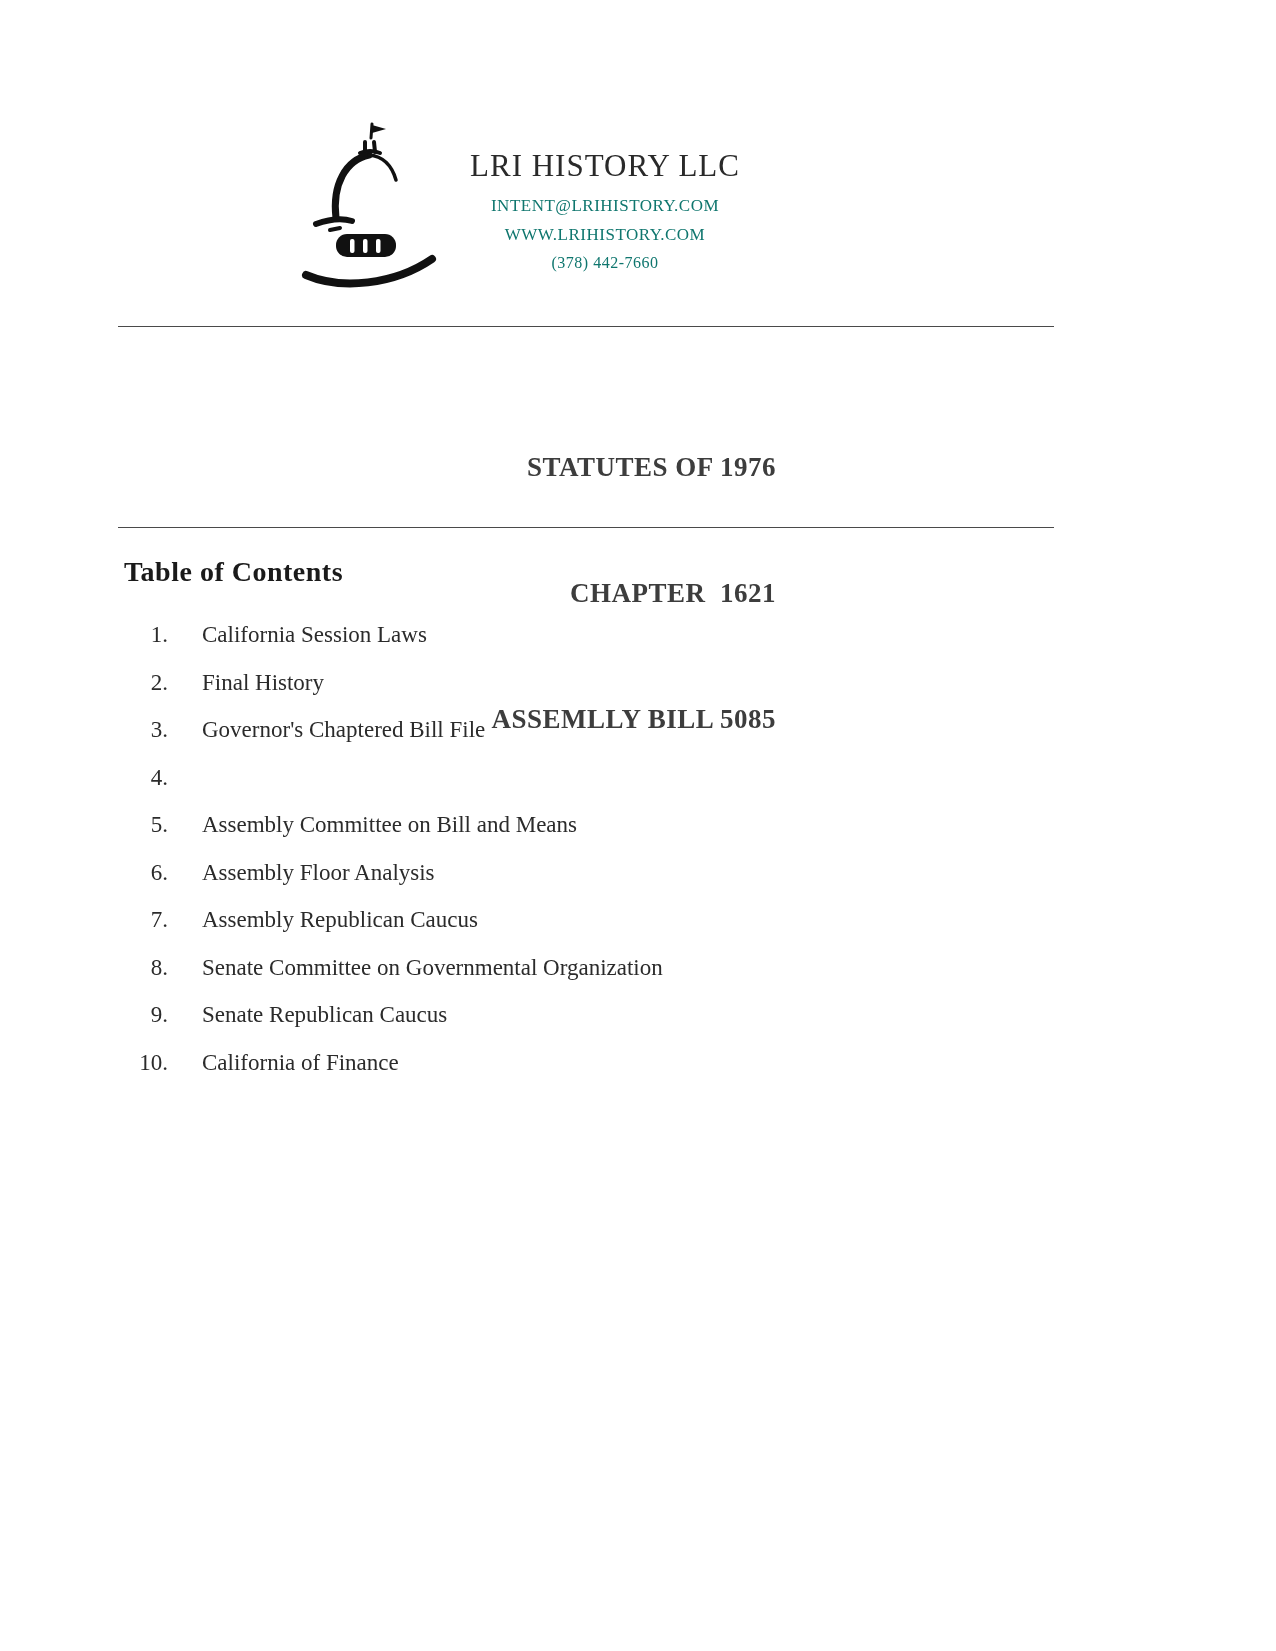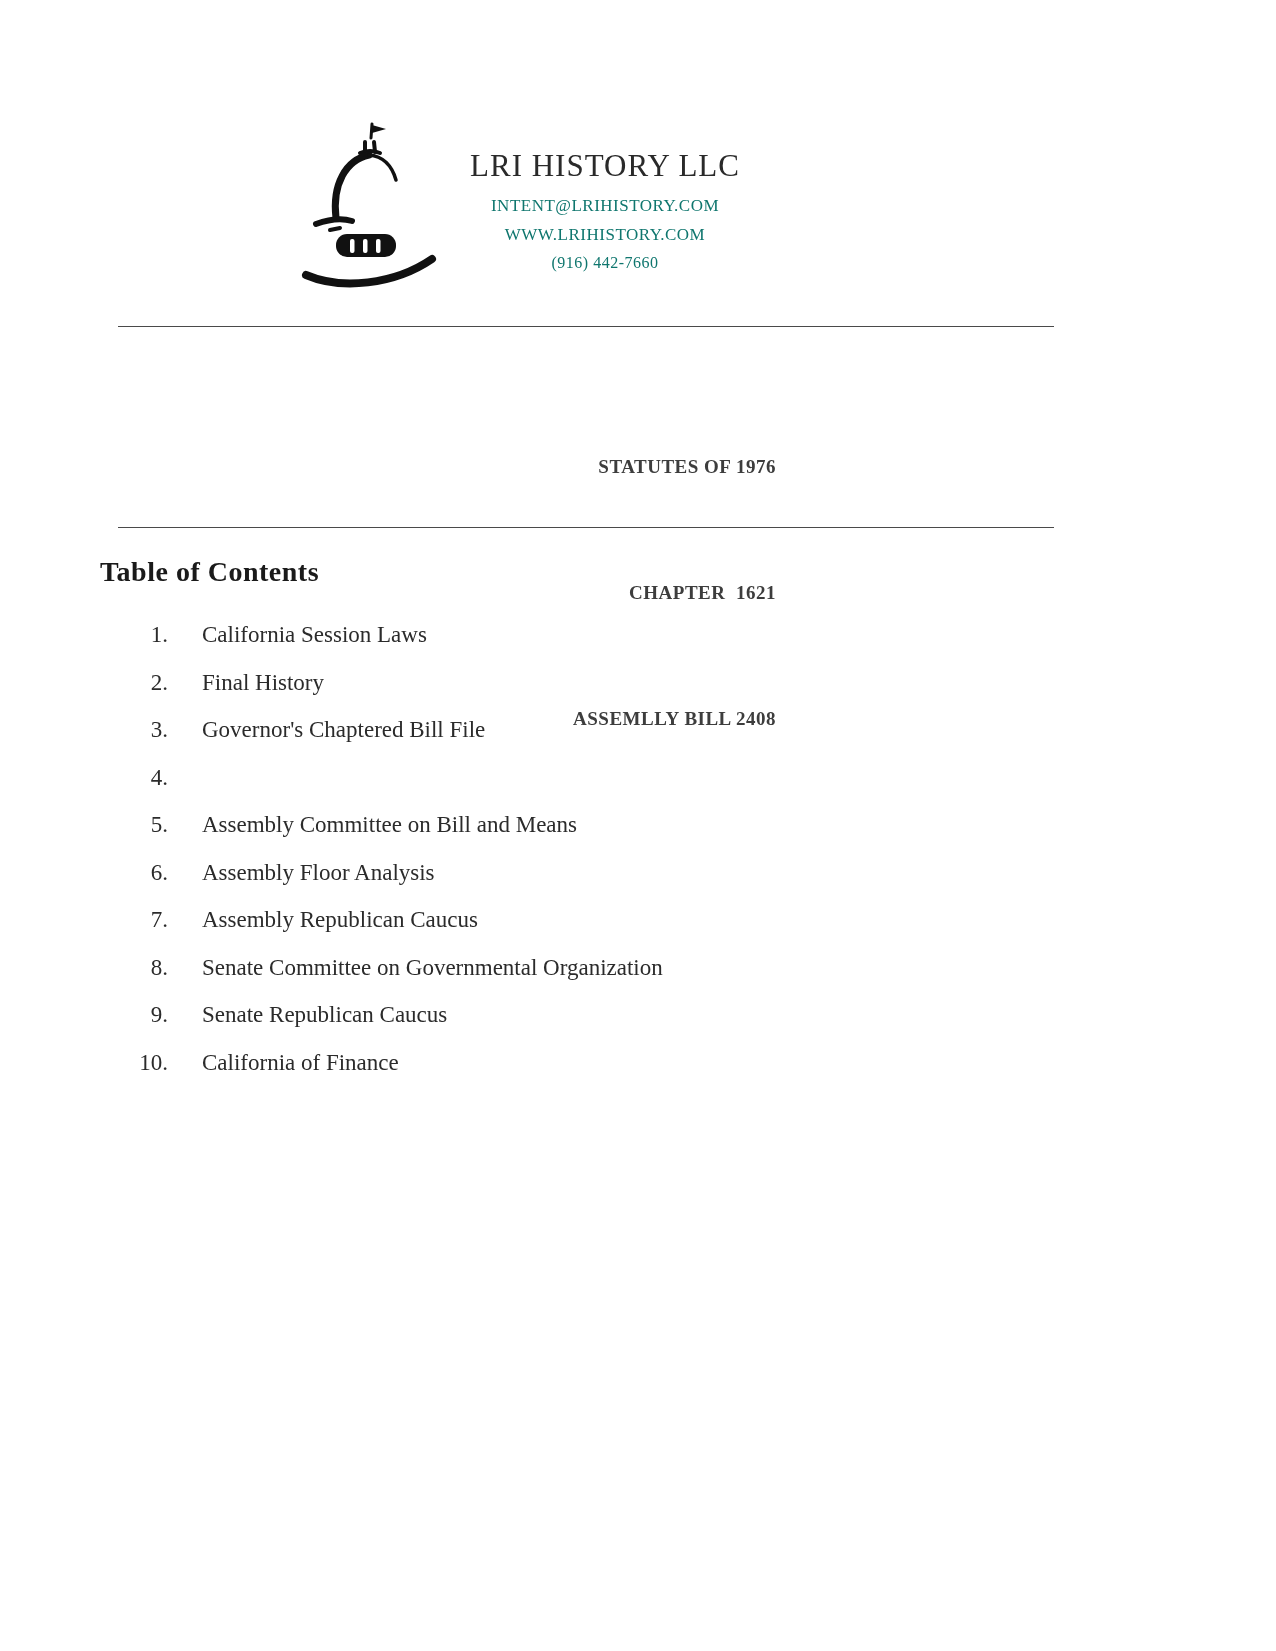--- a/index.html
+++ b/index.html
@@ -61,31 +61,31 @@
   .rule.top { top: 326px; }
   .rule.mid { top: 527px; }
 
   
   .statutes {
     position: absolute;
     right: 280px;
     top: 362px;
     text-align: right;
     font-weight: bold;
-    font-size: 19px;
+    font-size: 27px;
     line-height: 42px;
     color: #3d3d3d;
     letter-spacing: 0.5px;
     white-space: pre;
   }
 
   
   .toc-title {
     position: absolute;
-    left: 100px;
+    left: 124px;
     top: 556px;
     font-weight: bold;
     font-size: 28px;
     color: #1a1a1a;
     letter-spacing: 0.5px;
   }
   .toc-list {
     position: absolute;
     left: 116px;
     top: 622px;
@@ -134,30 +134,30 @@
       <rect x="80" y="117" width="4.5" height="14" rx="2" fill="#fff"></rect>
 
       <path d="M10 153 C 45 168, 98 163, 136 137" stroke="#111" stroke-width="8" stroke-linecap="round"></path>
     </svg>
   </div>
 
   <div class="header-text">
     <div class="company-name">LRI HISTORY LLC</div>
     <div class="contact-line">INTENT@LRIHISTORY.COM</div>
     <div class="contact-line">WWW.LRIHISTORY.COM</div>
-    <div class="contact-line phone">(916) 442-7660</div>
+    <div class="contact-line phone">(378) 442-7660</div>
   </div>
 
   <div class="rule top"></div>
   <div class="rule mid"></div>
 
   <div class="statutes">
     <div>STATUTES OF 1976</div>
     <div>CHAPTER  1621</div>
-    <div>ASSEMLLY BILL 2408</div>
+    <div>ASSEMLLY BILL 5085</div>
   </div>
 
   <div class="toc-title">Table of Contents</div>
 
   <div class="toc-list">
     <div class="toc-row">
       <span class="toc-num">1.</span>
       <span class="toc-label">California Session Laws</span>
     </div>
     <div class="toc-row">

